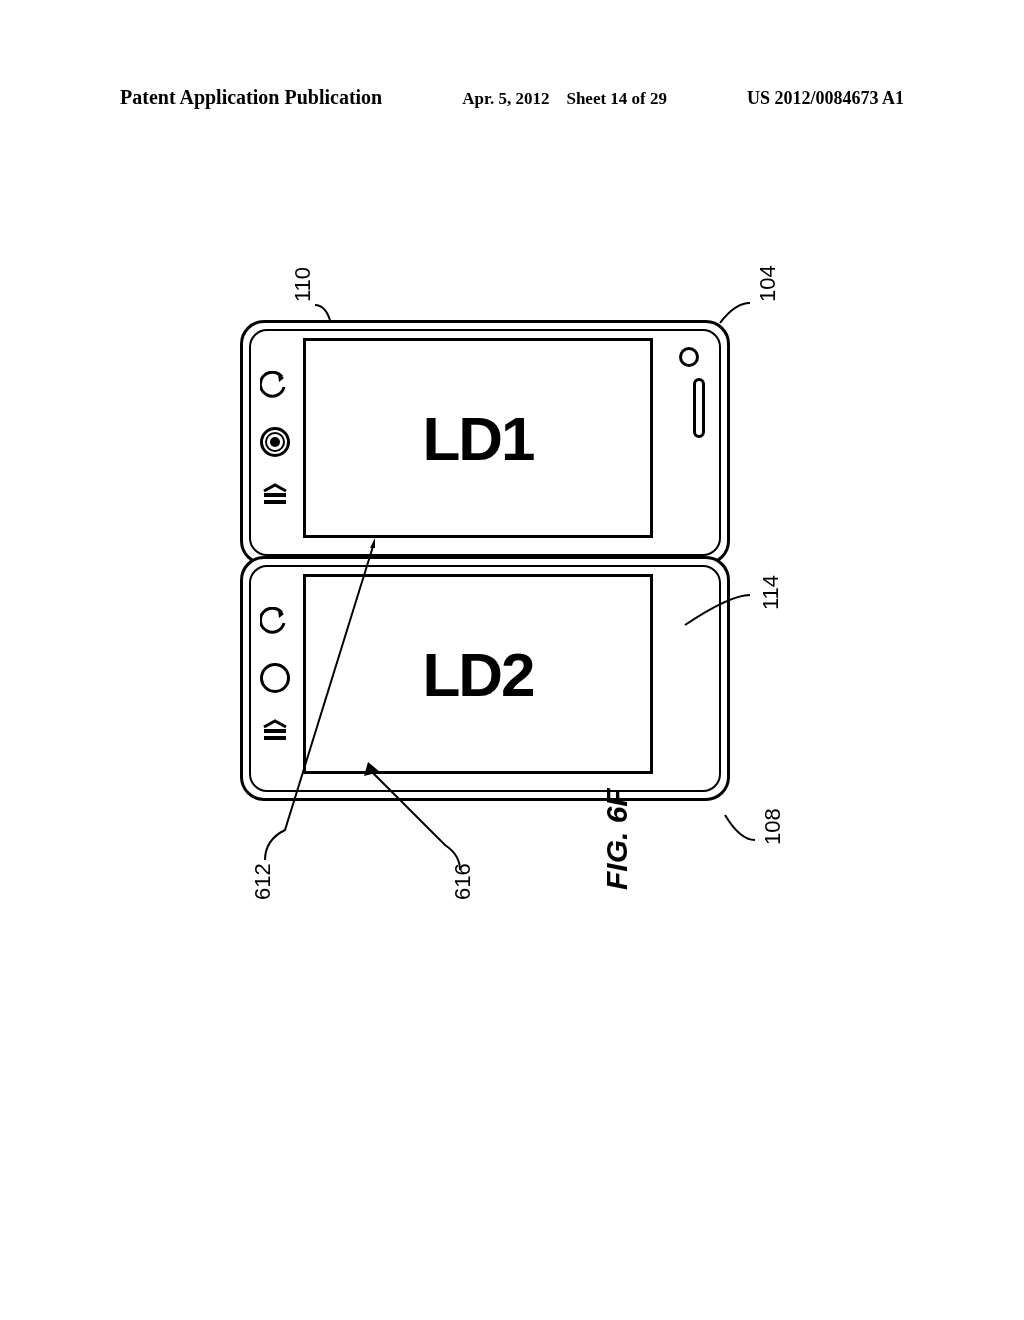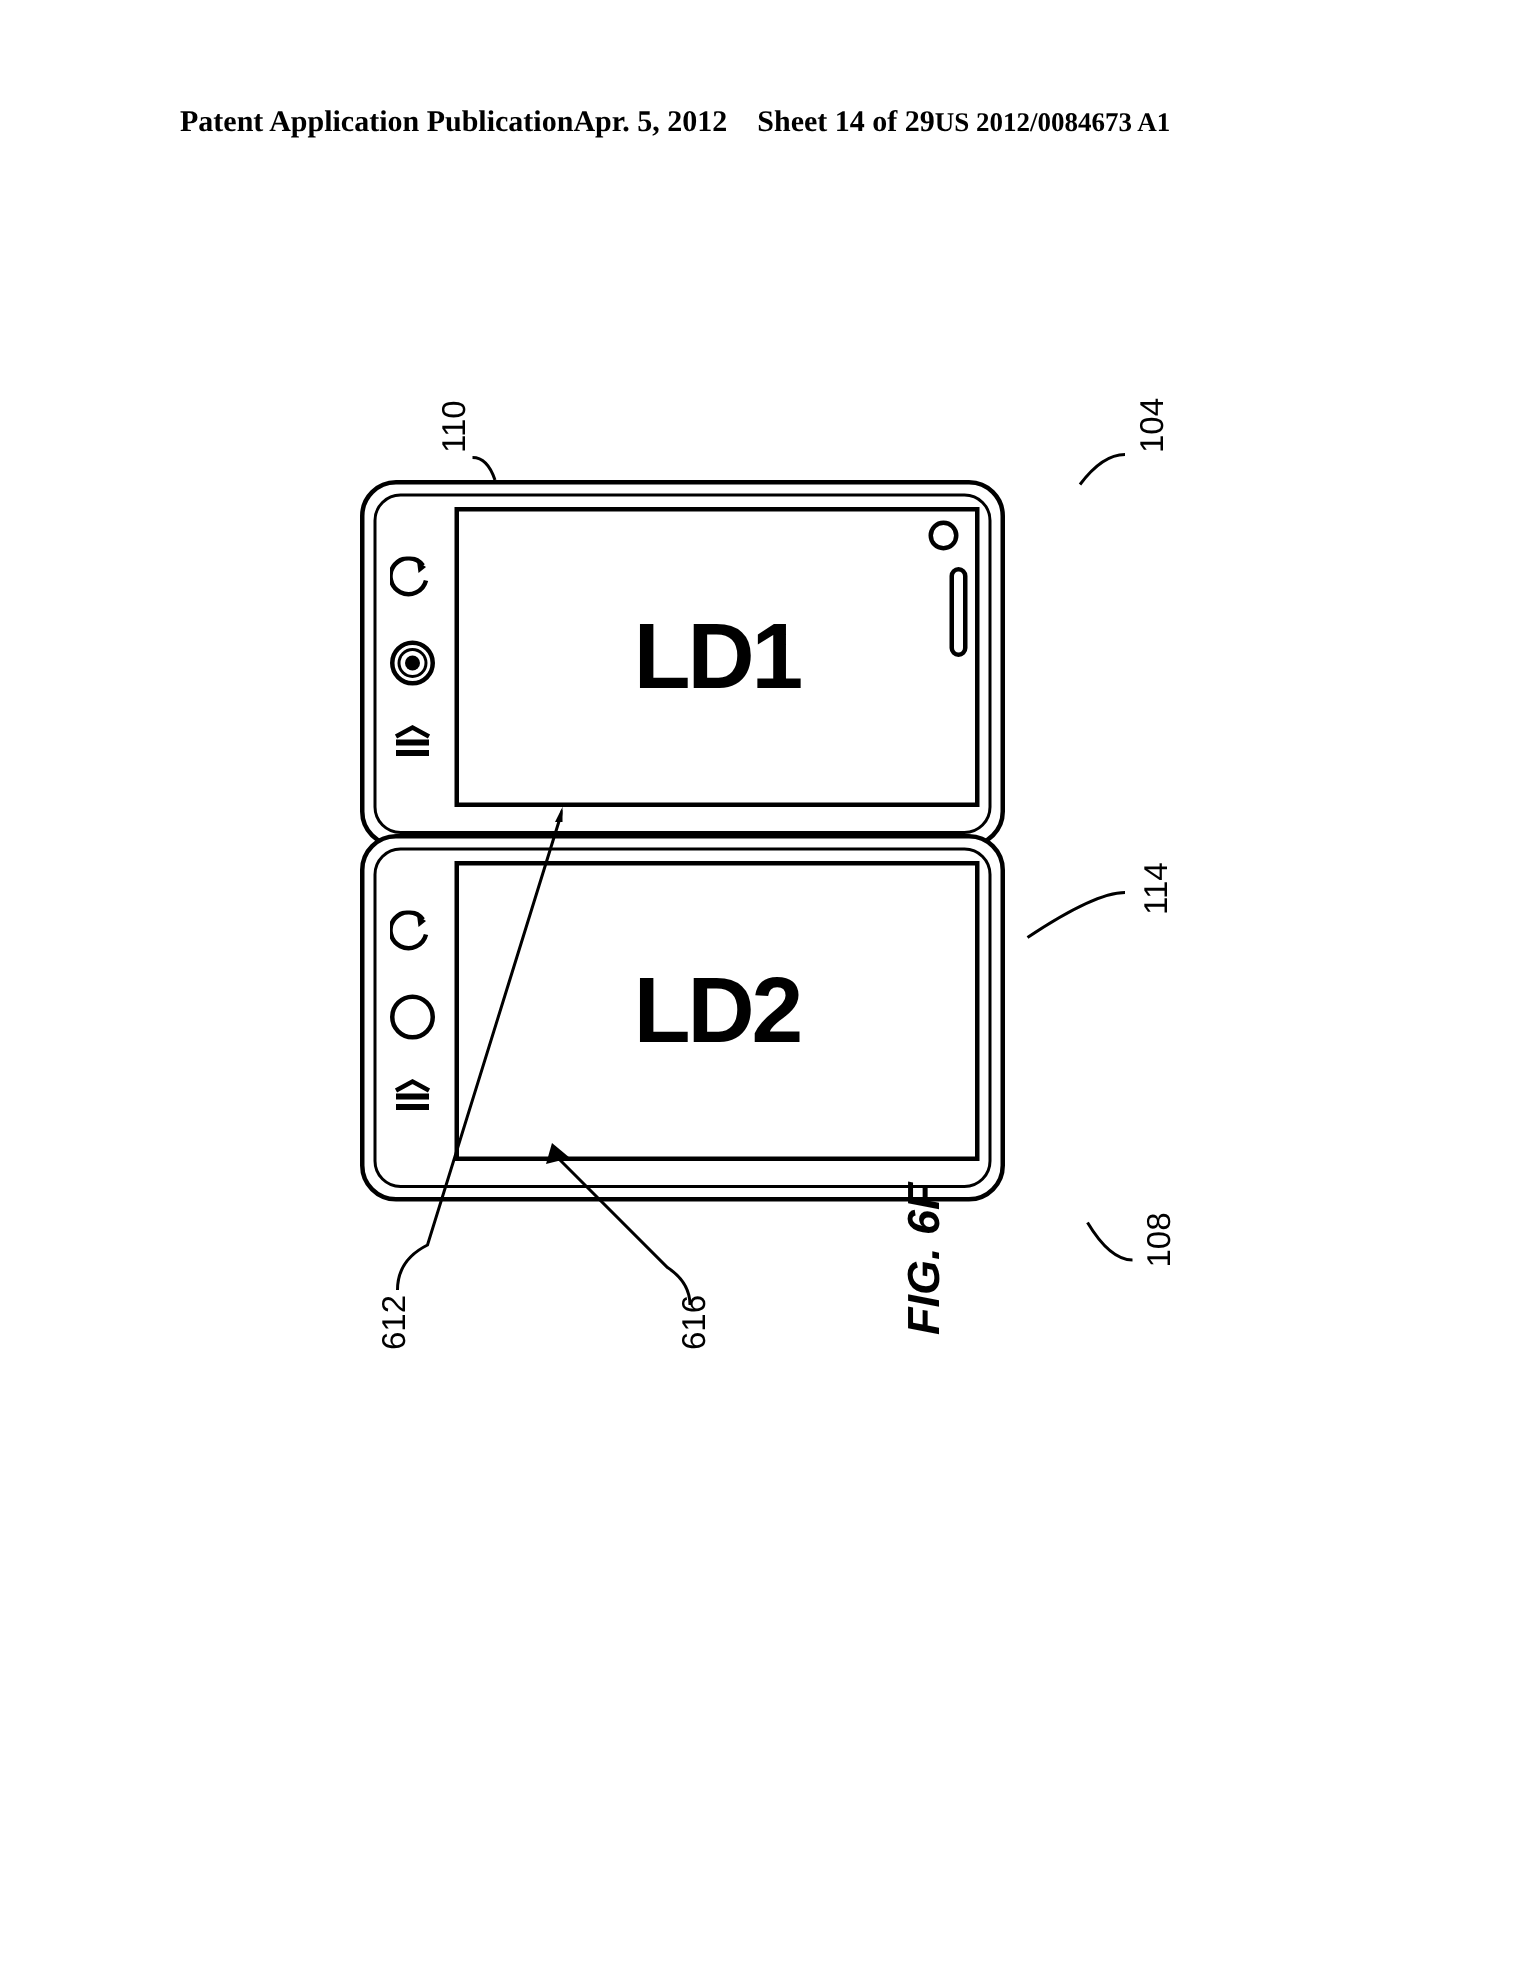--- a/index.html
+++ b/index.html
@@ -5,50 +5,51 @@
   * { box-sizing: border-box; margin: 0; padding: 0; }
   body {
     width: 1024px;
     height: 1320px;
     background: #fff;
     position: relative;
     font-family: "Times New Roman", serif;
   }
   .header {
     position: absolute;
-    top: 70px;
+    top: 86px;
     left: 0;
     width: 100%;
     padding: 0 120px;
     display: flex;
+    justify-content: space-between;
     align-items: baseline;
   }
   .header .left { font-weight: bold; font-size: 20px; }
-  .header .mid { font-weight: bold; font-size: 20px; }
+  .header .mid { font-weight: bold; font-size: 17px; }
   .header .right { font-weight: bold; font-size: 18px; }
   
   .figure-area {
     position: absolute;
     top: 260px;
     left: 200px;
     width: 600px;
     height: 700px;
   }
   
   
   .device-pair {
     position: absolute;
     top: 60px;
     left: 40px;
     width: 500px;
     height: 500px;
   }
   .phone {
     position: absolute;
-    width: 430px;
+    width: 490px;
     height: 245px;
     border: 3px solid #000;
     border-radius: 24px;
     background: #fff;
   }
   .phone.top { top: 0; left: 0; }
   .phone.bottom { top: 236px; left: 0; }
   .phone-inner {
     position: absolute;
     top: 6px; left: 6px; right: 6px; bottom: 6px;

